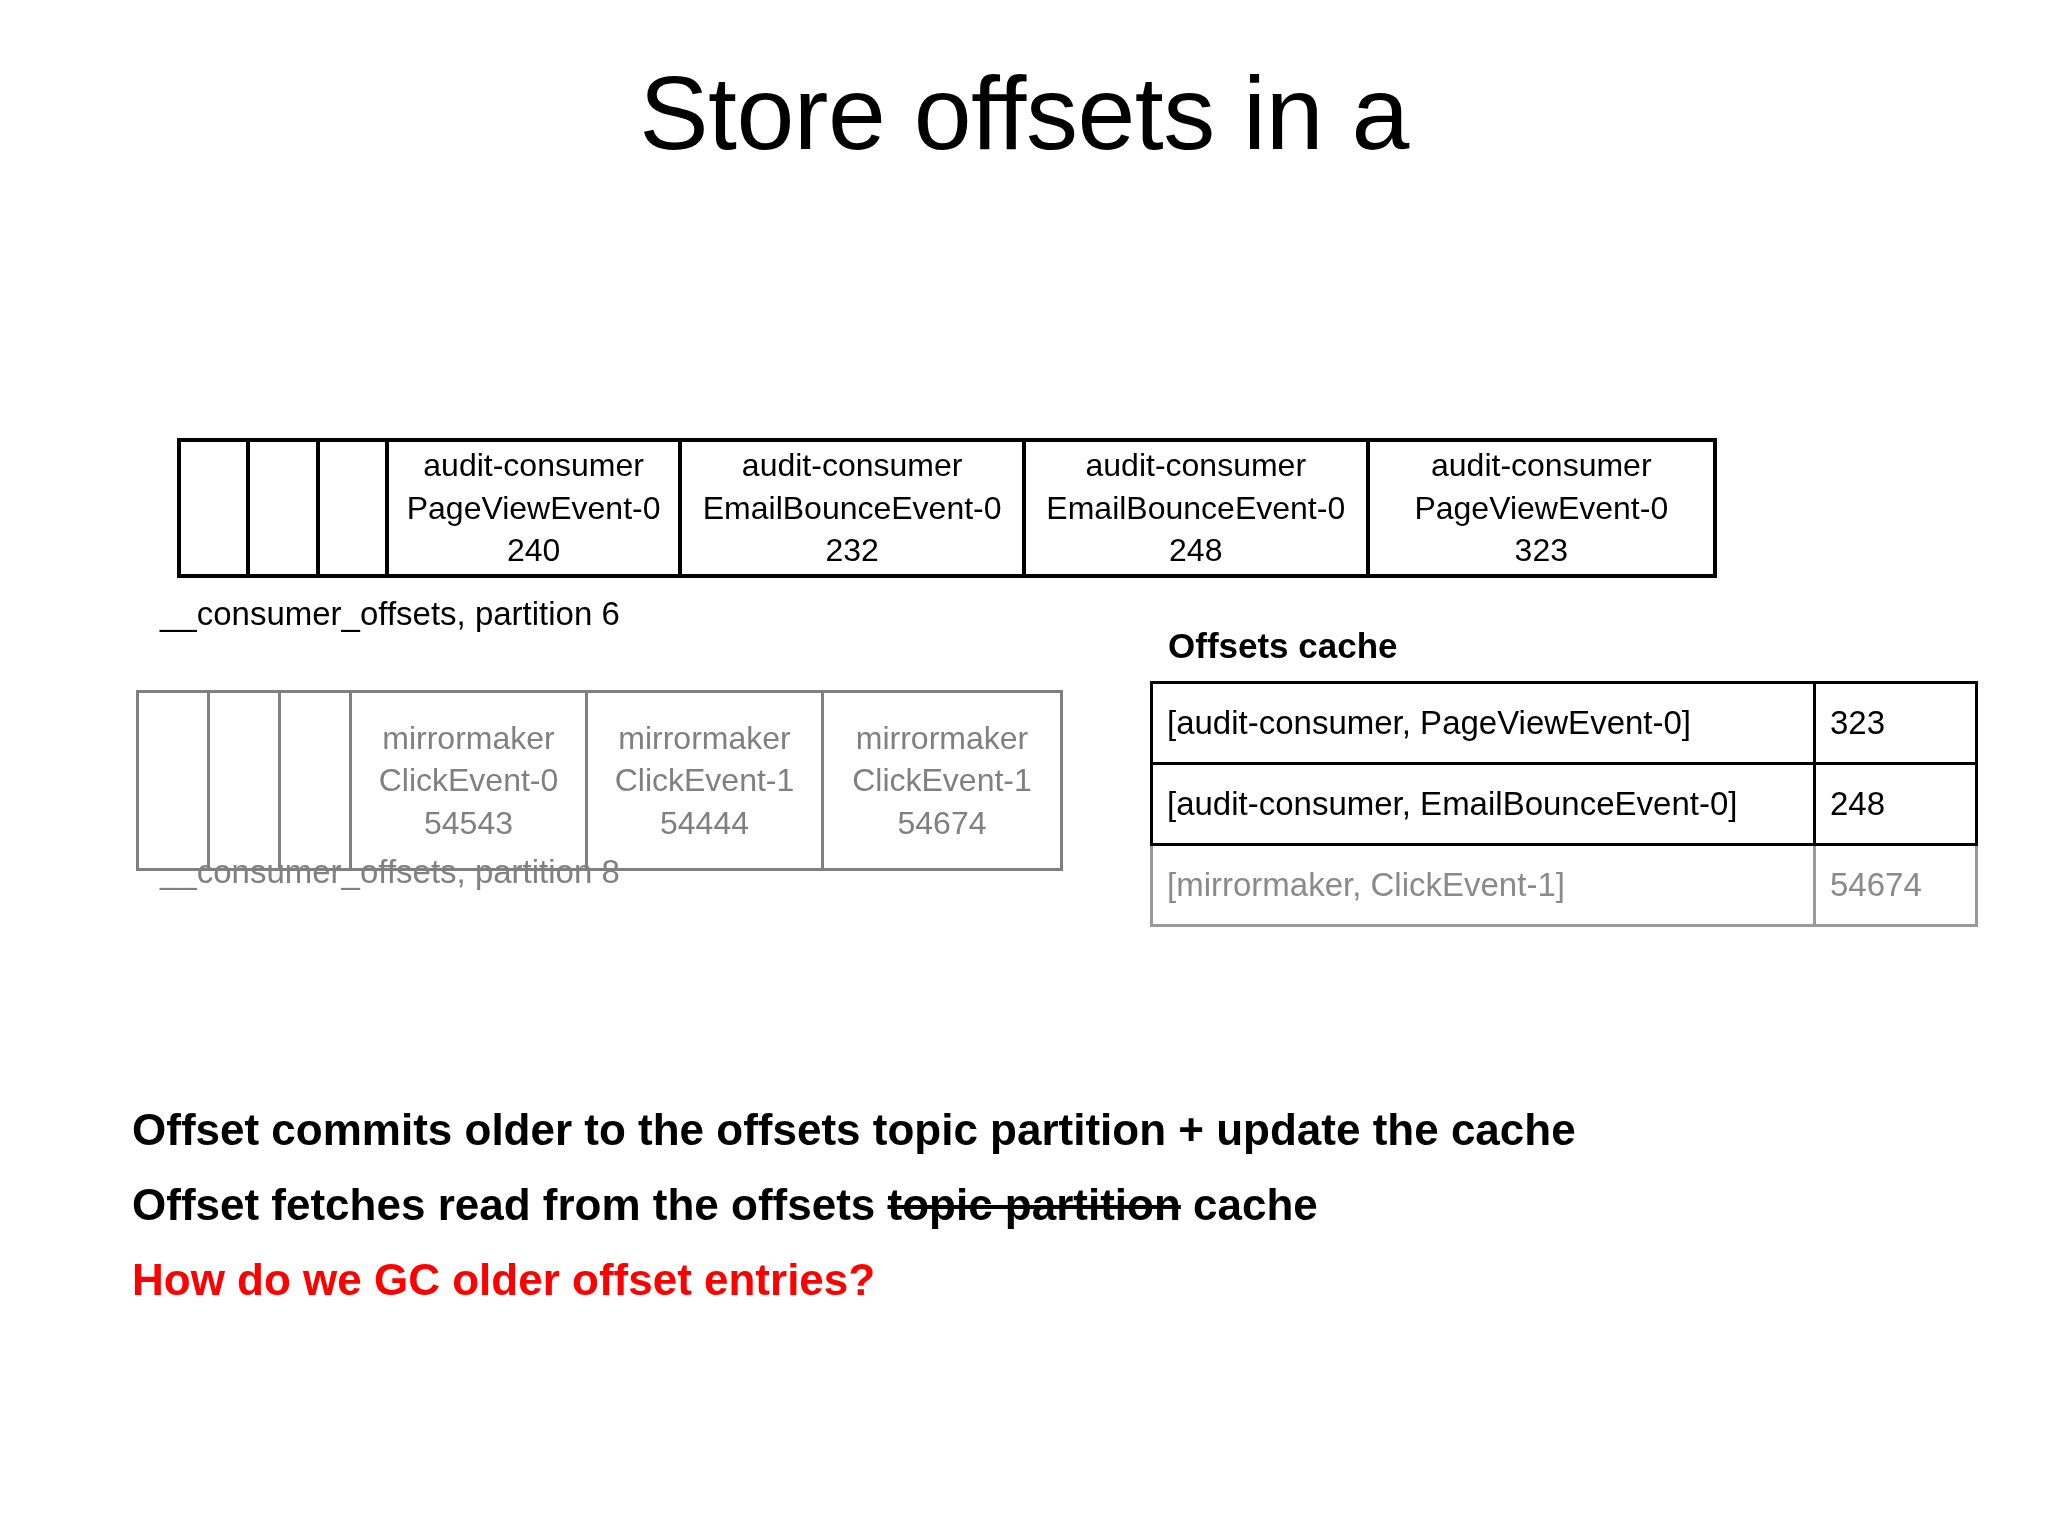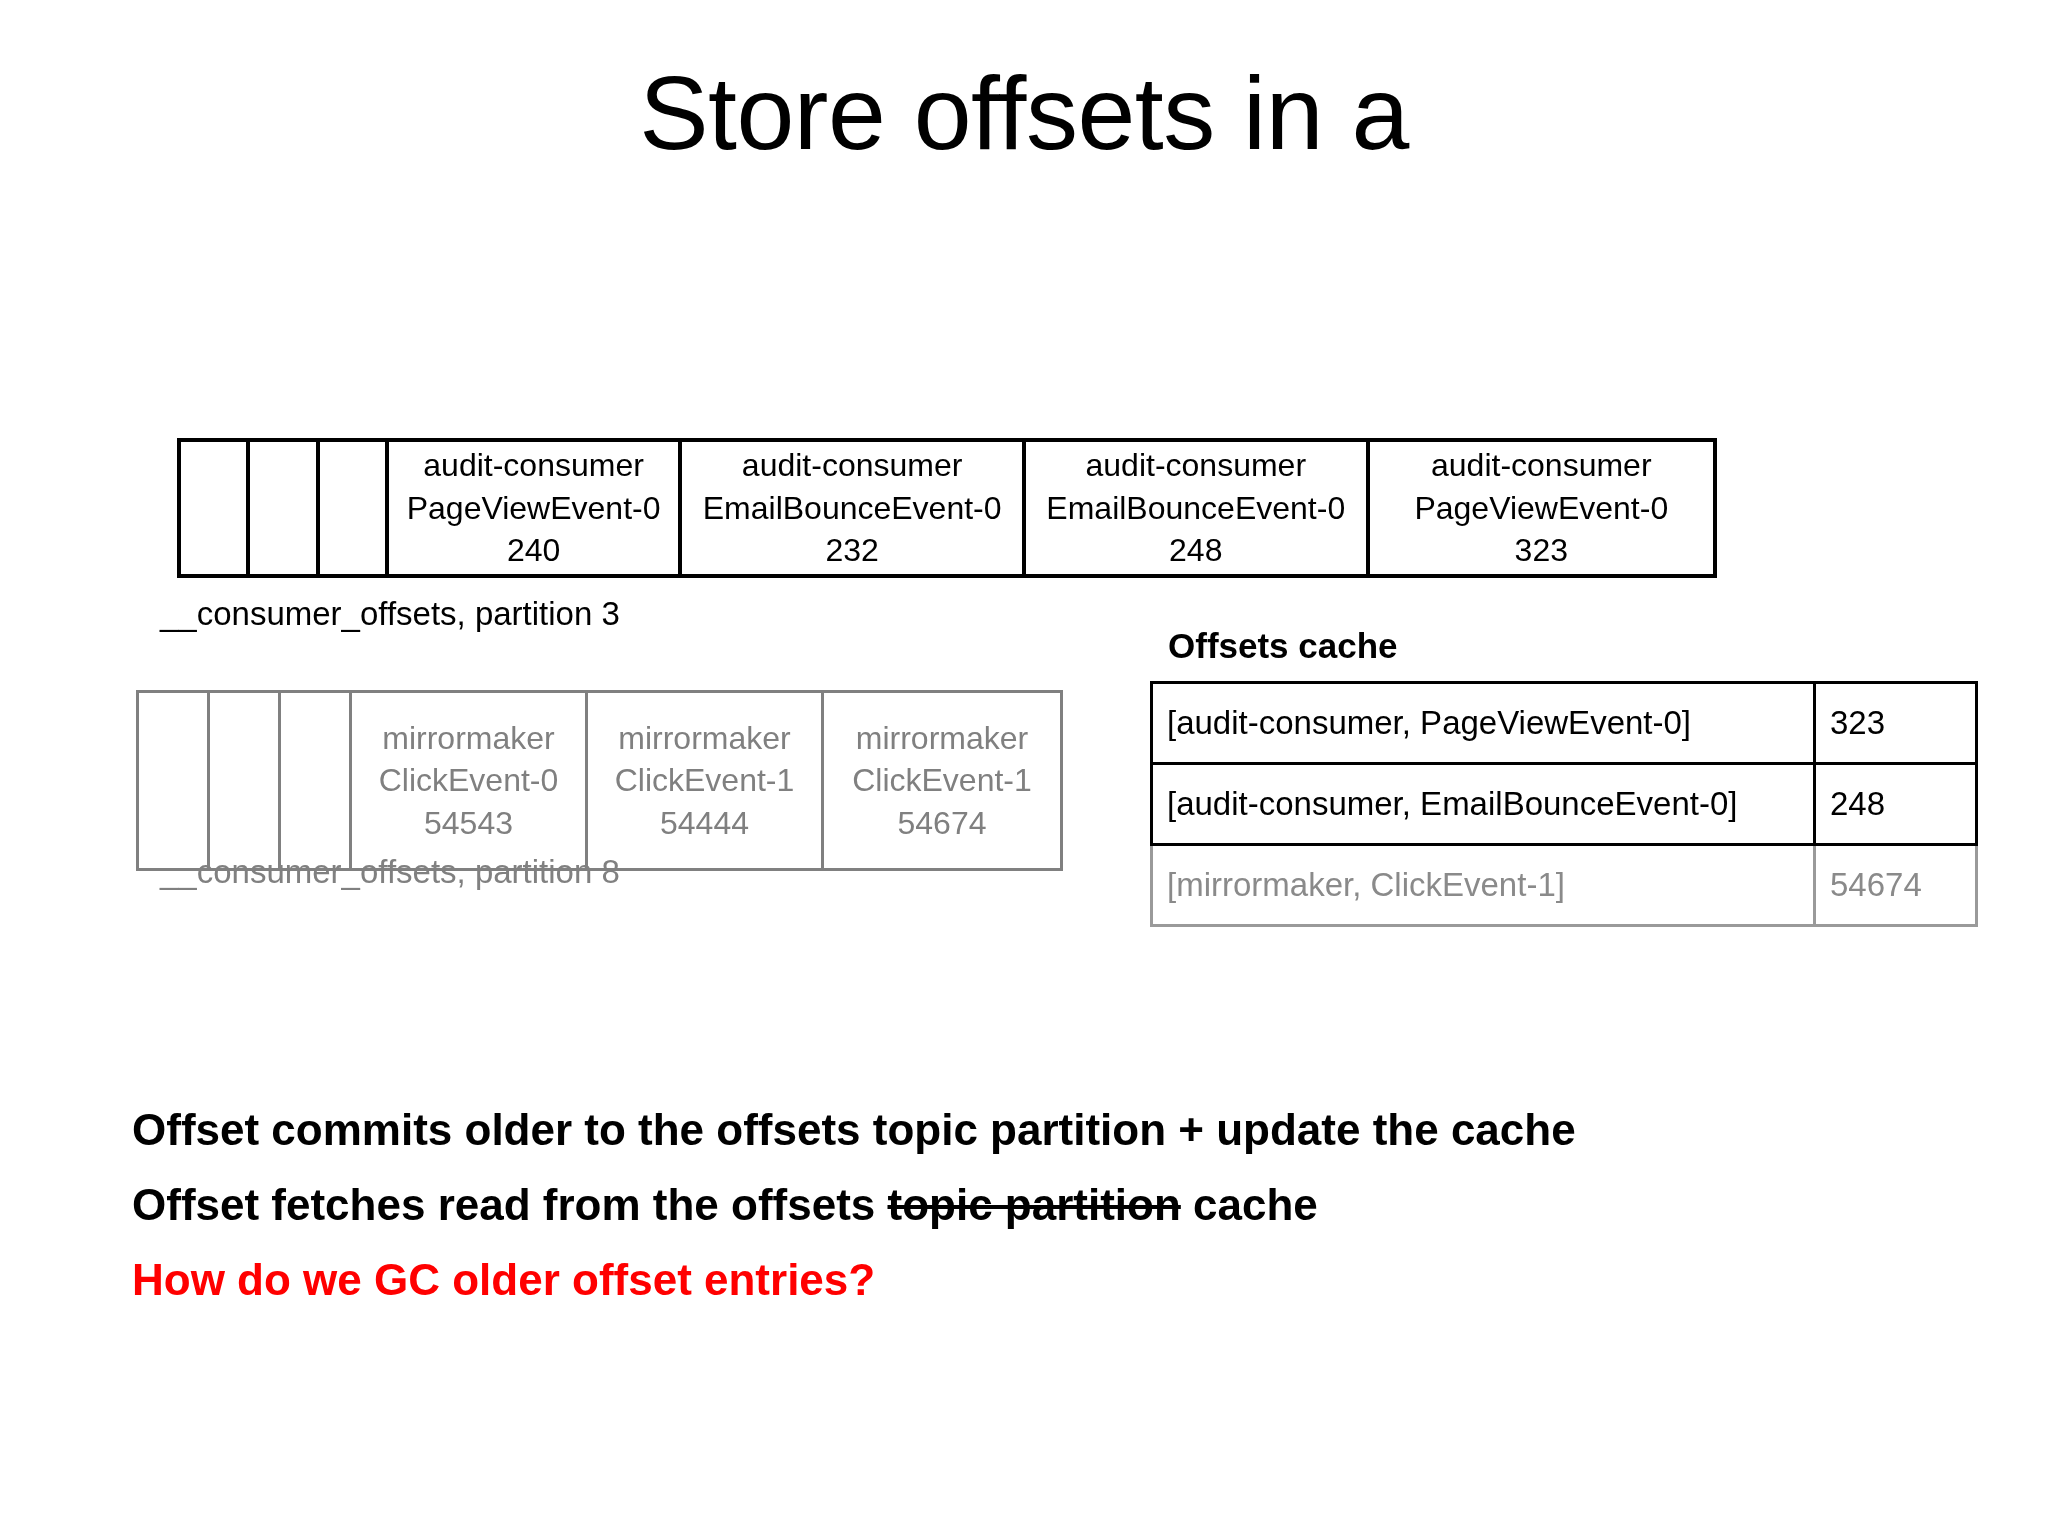--- a/index.html
+++ b/index.html
@@ -172,21 +172,21 @@
     <span class="ln">audit-consumer</span>
     <span class="ln">EmailBounceEvent-0</span>
     <span class="ln">248</span>
   </div>
   <div class="cell wide2">
     <span class="ln">audit-consumer</span>
     <span class="ln">PageViewEvent-0</span>
     <span class="ln">323</span>
   </div>
 </div>
-<div class="caption" id="caption-p3">__consumer_offsets, partition 3</div>
+<div class="caption" id="caption-p3">__consumer_offsets, partition 6</div>
 
 <div class="log-table" id="log-table-8">
   <div class="cell narrow"></div>
   <div class="cell narrow"></div>
   <div class="cell narrow"></div>
   <div class="cell wide">
     <span class="ln">mirrormaker</span>
     <span class="ln">ClickEvent-0</span>
     <span class="ln">54543</span>
   </div>

